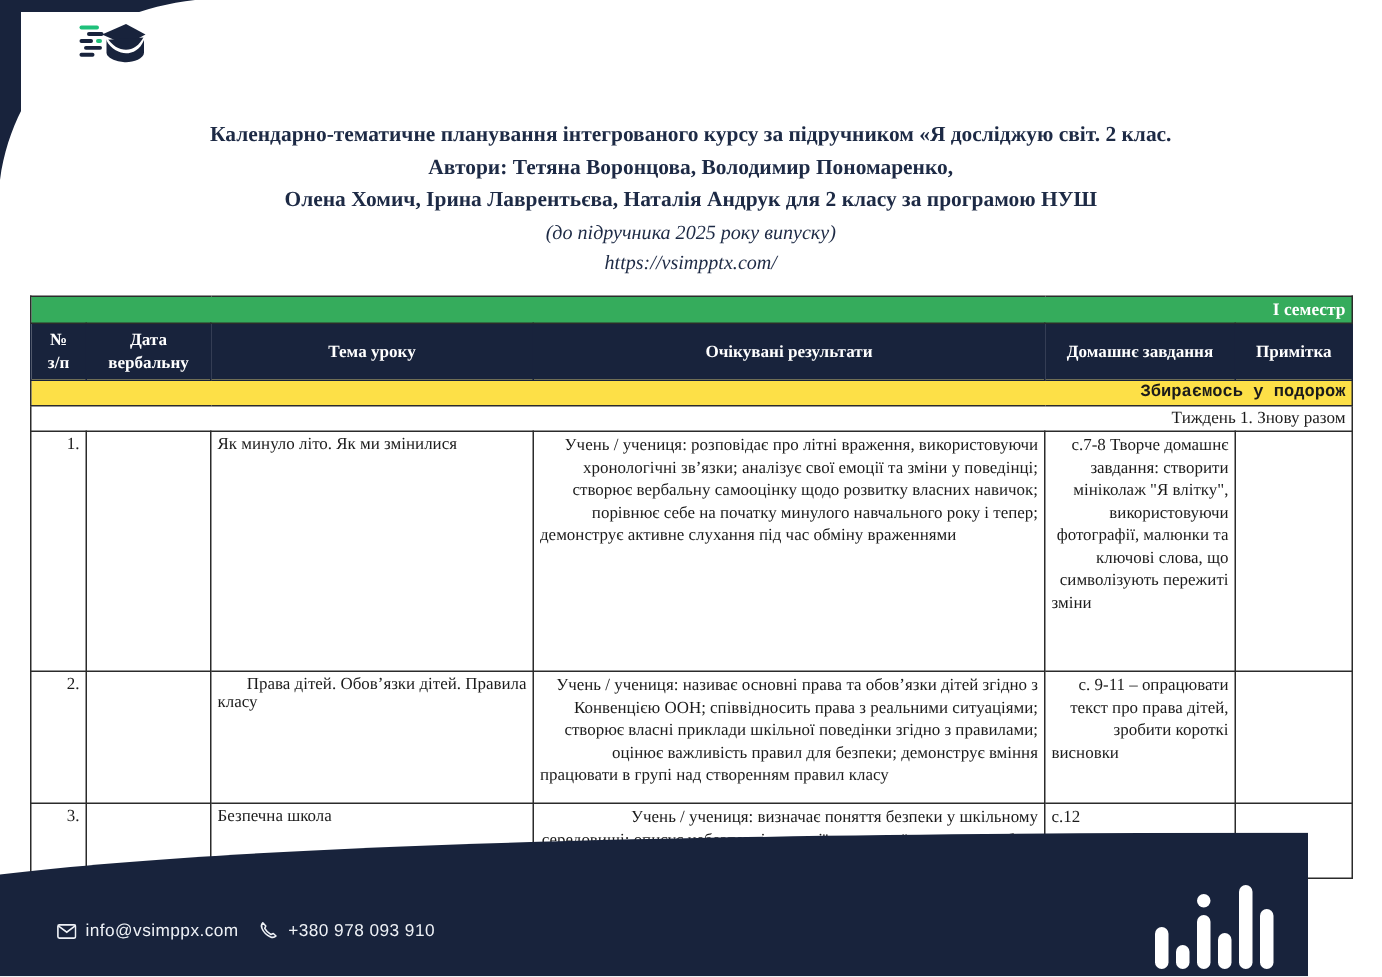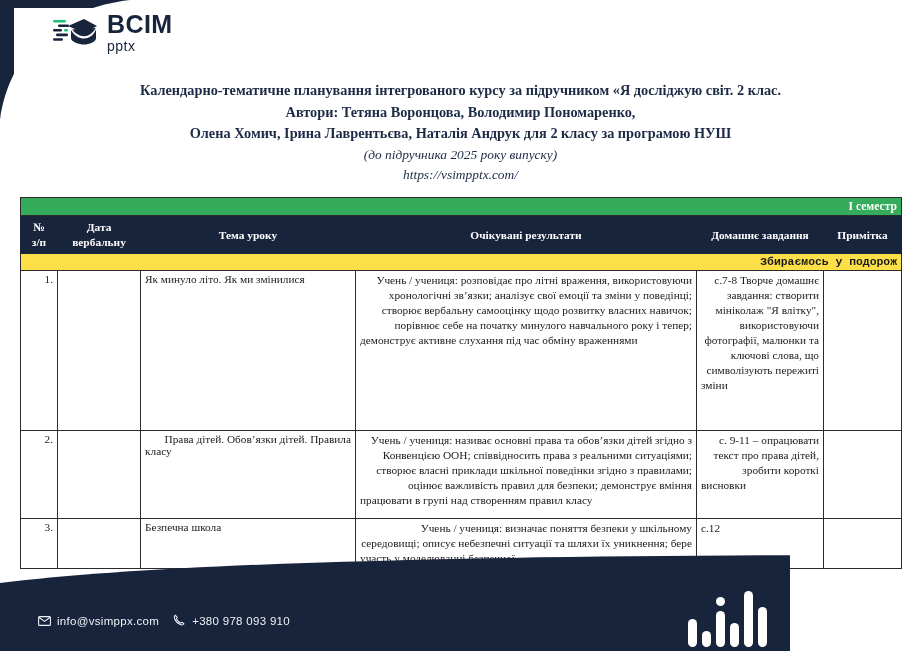--- a/index.html
+++ b/index.html
@@ -142,21 +142,21 @@
   td.c-theme { text-align: justify; text-align-last: left; }
   td.c-res   { text-align: justify; text-align-last: left; line-height: 1.33; }
   td.c-hw    { text-align: justify; text-align-last: left; line-height: 1.33; }
   td.c-note  { }
 
   
   .footer {
     position: absolute;
     left: 0;
     bottom: 0;
-    width: 790px;
+    width: 872px;
     height: 96px;
     overflow: hidden;
     z-index: 2;
   }
   .footer-bg { position:absolute; left:0; top:0; display:block; }
   .footer-contacts {
     position: absolute;
     left: 38px;
     bottom: 24px;
     display: flex;
@@ -193,24 +193,20 @@
         <rect x="6" y="9.4" width="11" height="2.6" rx="1.3" fill="#18233c"></rect>
         <rect x="1" y="14" width="9" height="2.6" rx="1.3" fill="#18233c"></rect>
         <rect x="12" y="14" width="4" height="2.6" rx="1.3" fill="#1fc07a"></rect>
         <rect x="4" y="18.6" width="12" height="2.6" rx="1.3" fill="#18233c"></rect>
         <rect x="1" y="23.2" width="10" height="2.6" rx="1.3" fill="#18233c"></rect>
         <path d="M16 11 L32 4 L45 11 L32 18 Z" fill="#18233c"></path>
         <path d="M19 14.5 L19 23 C19 27 27 29.5 32 29.5 C37 29.5 44 27 44 23 L44 13" fill="#18233c"></path>
         <path d="M19 15 C22 21 28 23.5 32 23.5 C36.5 23.5 41.5 21 44 14.6 L44 12.2 C41 18.5 36.5 21.2 32 21.2 C27.5 21.2 22.5 18.5 19 12.5 Z" fill="#ffffff"></path>
       </svg>
     </span>
-    <span class="logo-words">
-      <span class="logo-title">BCIM</span>
-      <span class="logo-sub">pptx</span>
-    </span>
   </div>
 </div>
 
 <div class="title-block">
   <div class="title-line">Календарно-тематичне планування інтегрованого курсу за  підручником  «Я досліджую світ. 2 клас.</div>
   <div class="title-line">Автори: Тетяна Воронцова, Володимир Пономаренко,</div>
   <div class="title-line">Олена Хомич, Ірина Лаврентьєва, Наталія Андрук для 2 класу за програмою НУШ</div>
   <div class="title-italic">(до підручника 2025 року випуску)</div>
   <div class="title-italic">https://vsimpptx.com/</div>
 </div>
@@ -238,20 +234,23 @@
           <span>Дата</span><br>
           <span>вербальну</span>
         </th>
         <th>Тема уроку</th>
         <th>Очікувані результати</th>
         <th>Домашнє завдання</th>
         <th>Примітка</th>
       </tr>
       <tr class="section-row">
         <td colspan="6">Збираємось у подорож</td>
+      </tr>
+      <tr class="week-row">
+        <td colspan="6">Тиждень 1. Знову разом</td>
       </tr>
 
       <tr style="height:160px">
         <td class="c-num">1.</td>
         <td class="c-date"></td>
         <td class="c-theme">Як минуло літо. Як ми змінилися</td>
         <td class="c-res">Учень / учениця: розповідає про літні враження, використовуючи хронологічні зв’язки; аналізує свої емоції та зміни у поведінці; створює вербальну самооцінку щодо розвитку власних навичок; порівнює себе на початку минулого навчального року і тепер; демонструє активне слухання під час обміну враженнями</td>
         <td class="c-hw">с.7-8 Творче домашнє завдання: створити мініколаж "Я влітку", використовуючи фотографії, малюнки та ключові слова, що символізують пережиті зміни</td>
         <td class="c-note"></td>
       </tr>

